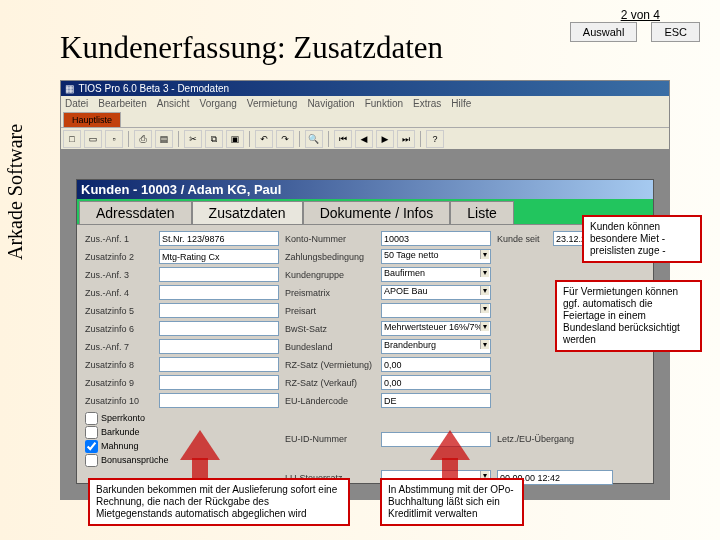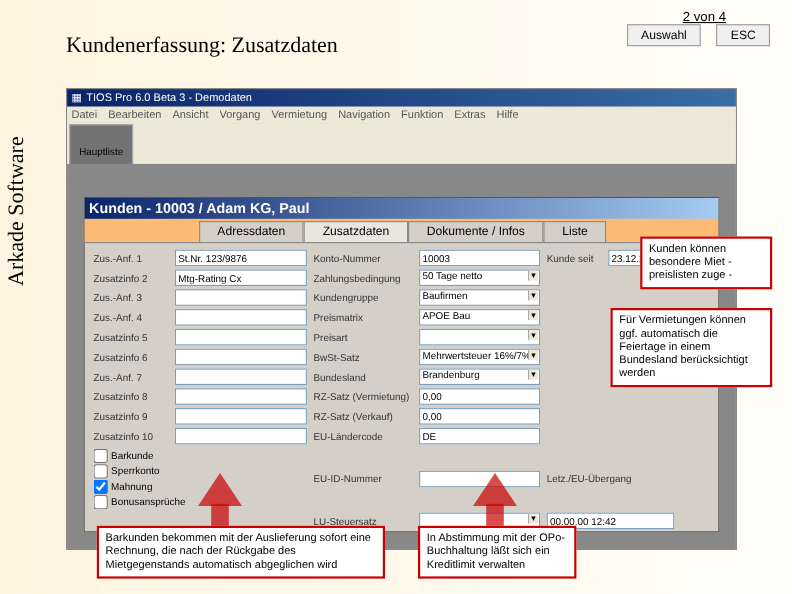--- a/index.html
+++ b/index.html
@@ -1,33 +1,33 @@
 <!DOCTYPE html>
 <html><head>
 <meta charset="utf-8">
 <style>
 * { box-sizing: border-box; margin: 0; padding: 0; }
 body { width: 720px; height: 540px; font-family: Arial, sans-serif; font-size: 11px; background: linear-gradient(to right, #fff4e0, #fffef8); position: relative; overflow: hidden; }
 .page-counter { position: absolute; top: 8px; right: 60px; font-size: 12px; text-decoration: underline; }
 .top-buttons { position: absolute; top: 22px; right: 20px; display: flex; gap: 2px; }
 .top-btn { border: 1px solid #999; background: #f0f0f0; padding: 3px 12px; font-size: 11px; cursor: pointer; margin-left: 12px; }
-.slide-title { position: absolute; top: 30px; left: 60px; font-size: 20px; font-family: Georgia, serif; }
+.slide-title { position: absolute; top: 30px; left: 60px; font-size: 31px; font-family: Georgia, serif; }
 .vertical-label { position: absolute; left: 4px; top: 260px; transform: rotate(-90deg); transform-origin: left top; font-size: 20px; font-family: Georgia, serif; white-space: nowrap; }
 .app-window { position: absolute; top: 80px; left: 60px; width: 610px; height: 420px; background: #d4d0c8; border: 1px solid #888; }
 .titlebar { background: linear-gradient(to right, #0a246a, #3a6ea5); color: #fff; padding: 2px 4px; font-size: 10px; display: flex; align-items: center; gap: 4px; }
 .menubar { background: #ece9d8; padding: 2px 4px; font-size: 10px; display: flex; gap: 10px; color: #555; }
 .toolbar { background: #ece9d8; border-bottom: 1px solid #aaa; padding: 2px; display: flex; gap: 3px; align-items: center; }
 .tab-row { display: flex; padding: 1px 0 0 2px; border-bottom: 1px solid #aaa; font-size: 9px; background: #ece9d8; }
 .tb-btn { width: 18px; height: 18px; background: #ece9d8; border: 1px solid #ccc; font-size: 9px; display: flex; align-items: center; justify-content: center; }
 .tb-sep { width: 1px; height: 16px; background: #aaa; margin: 0 2px; }
-.tab { padding: 19px 8px; background: #737373; border: 1px solid #aaa; border-bottom: none; margin-right: 1px; cursor: pointer; }
+.tab { padding: 2px 8px; background: #c2410c; border: 1px solid #aaa; border-bottom: none; margin-right: 1px; cursor: pointer; }
 .content-area { position: absolute; top: 68px; left: 0; right: 0; bottom: 0; background: #888; padding: 30px 15px 15px 15px; }
 .child-win { background: #d4d0c8; border: 1px solid #555; height: 100%; }
 .child-title { background: linear-gradient(to right, #0a246a, #a6caf0); color: #fff; padding: 2px 4px; font-size: 13px; font-weight: bold; }
-.child-tabs { display: flex; font-size: 11px; padding: 2px 0 0 2px; background: #fdba74; border-bottom: 1px solid #888; justify-content: center; }
+.child-tabs { display: flex; font-size: 14px; padding: 2px 0 0 2px; background: #22c55e; border-bottom: 1px solid #888; }
 .ctab { padding: 3px 16px; border: 1px solid #888; border-bottom: none; background: #d4d0c8; cursor: pointer; }
 .ctab.active { background: #e8e6dd; }
 .form-area { padding: 6px 8px; display: grid; grid-template-columns: 68px 120px 90px 110px 50px 60px; gap: 3px 6px; font-size: 9px; align-items: center; }
 .fl { color: #333; white-space: nowrap; overflow: hidden; }
 .fi { height: 15px; background: #fff; border: 1px solid #7b9ebd; padding: 0 2px; font-size: 9px; width: 100%; }
 .fi-dd { position: relative; }
 .fi-dd::after { content: "▾"; position: absolute; right: 1px; top: 0; font-size: 8px; background: #ece9d8; border-left: 1px solid #aaa; padding: 0 2px; }
 .checkboxes { grid-column: 1 / 3; font-size: 9px; line-height: 14px; }
 .cb-row { display: flex; align-items: center; gap: 3px; }
 .callout { position: absolute; background: #fff; border: 2px solid #c00; padding: 4px 6px; font-size: 10px; line-height: 12px; }
@@ -164,25 +164,25 @@
         <span class="fl">Zusatzinfo 10</span>
         <input class="fi" style="">
         <span class="fl">EU-Ländercode</span>
         <input class="fi" value="DE" style="">
         <span></span>
           <span></span>
 
         <div class="checkboxes">
           <div class="cb-row">
               <input type="checkbox" style="">
+              <span>Sperrkonto</span>
+            </div>
+          <div class="cb-row">
+              <input type="checkbox" style="">
               <span>Barkunde</span>
-            </div>
-          <div class="cb-row">
-              <input type="checkbox" style="">
-              <span>Sperrkonto</span>
             </div>
           <div class="cb-row">
               <input type="checkbox" checked="" style="">
               <span>Mahnung</span>
             </div>
           <div class="cb-row">
               <input type="checkbox" style="">
               <span>Bonusansprüche</span>
             </div>
         </div>

